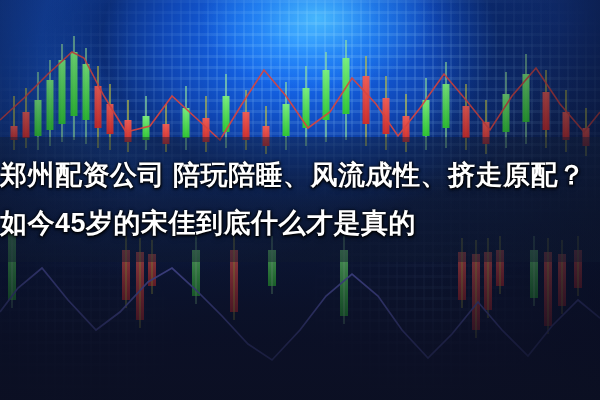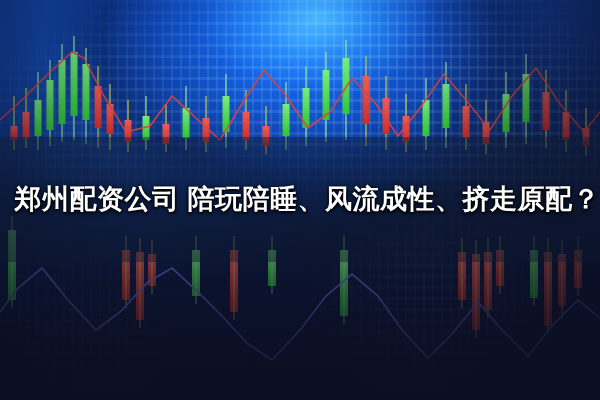--- a/index.html
+++ b/index.html
@@ -55,21 +55,21 @@
 
   
   #text-band{
     position:absolute;left:0;right:0;
     top:137px;height:125px;
     background:linear-gradient(to bottom, rgba(16,28,52,.46) 0%, rgba(14,24,46,.52) 50%, rgba(14,24,46,.46) 100%);
   }
   #headline{
     position:absolute;left:0;right:0;top:137px;height:125px;
     display:flex;flex-direction:column;
-    align-items:flex-end;justify-content:center;
+    align-items:flex-start;justify-content:center;
     gap:12px;
   }
   .hl-line{
     color:#ffffff;
     font-size:27px;
     font-weight:bold;
     letter-spacing:.5px;
     line-height:1.32;
     white-space:nowrap;
     text-shadow:
@@ -207,15 +207,16 @@
     <path id="peak-line" fill="none" stroke="#d8443f" stroke-width="1.6" opacity=".92" filter="url(#soft)" d="M0 120 L24 98 L48 74 L72 52 L84 58 L104 96 L126 132 L150 126 L172 96 L196 118 L220 140 L242 104 L264 70 L286 96 L308 128 L330 112 L352 78 L376 104 L398 136 L420 108 L444 74 L466 100 L490 130 L512 96 L536 68 L560 104 L584 132 L600 112"></path>
     <path id="trend-line" fill="none" stroke="#6a6ad0" stroke-width="1.7" opacity=".95" d="M0 312 L18 288 L42 268 L68 300 L96 330 L120 312 L148 282 L172 268 L196 290 L222 316 L248 344 L272 360 L300 330 L326 296 L352 274 L378 296 L402 330 L428 358 L452 334 L478 302 L502 330 L528 356 L552 326 L578 300 L600 318"></path>
   </svg>
 
   <div class="layer" id="bg-vignette"></div>
 
   <div id="text-band"></div>
 
   <div id="headline">
     <div class="hl-line">郑州配资公司 陪玩陪睡、风流成性、挤走原配？</div>
+    <div class="hl-line">如今45岁的宋佳到底什么才是真的</div>
   </div>
 
 </div>
 
 </body></html>

